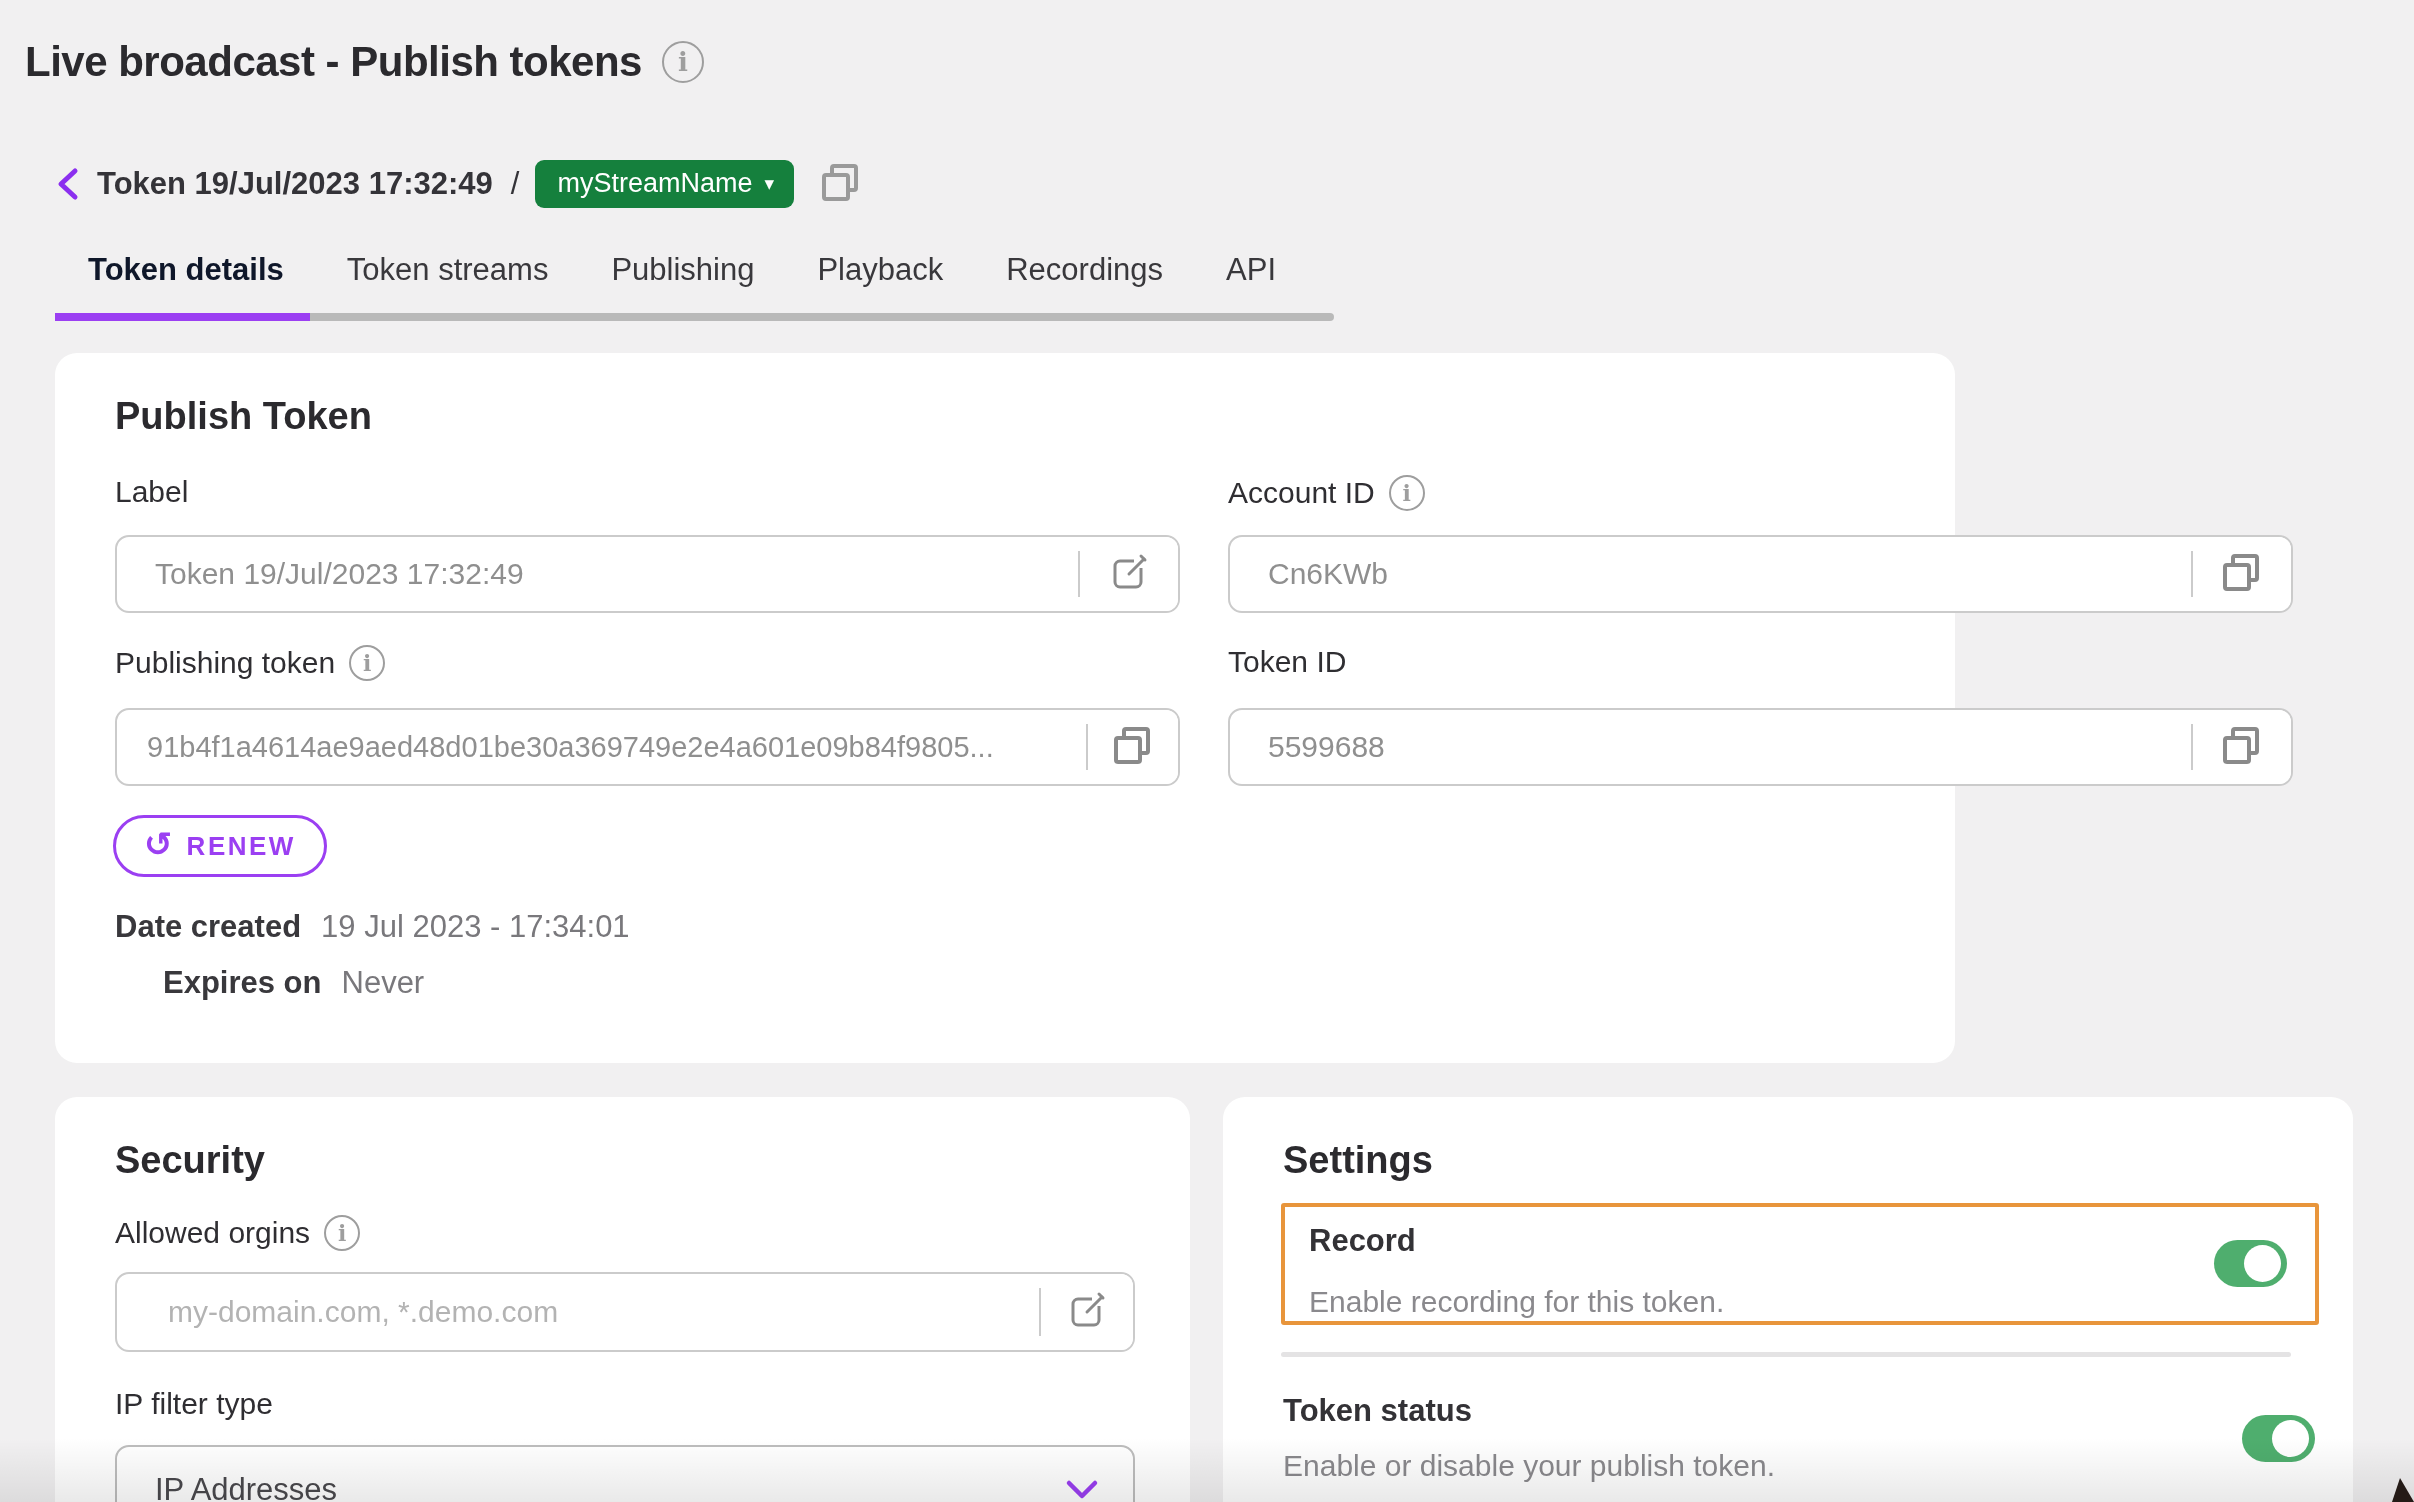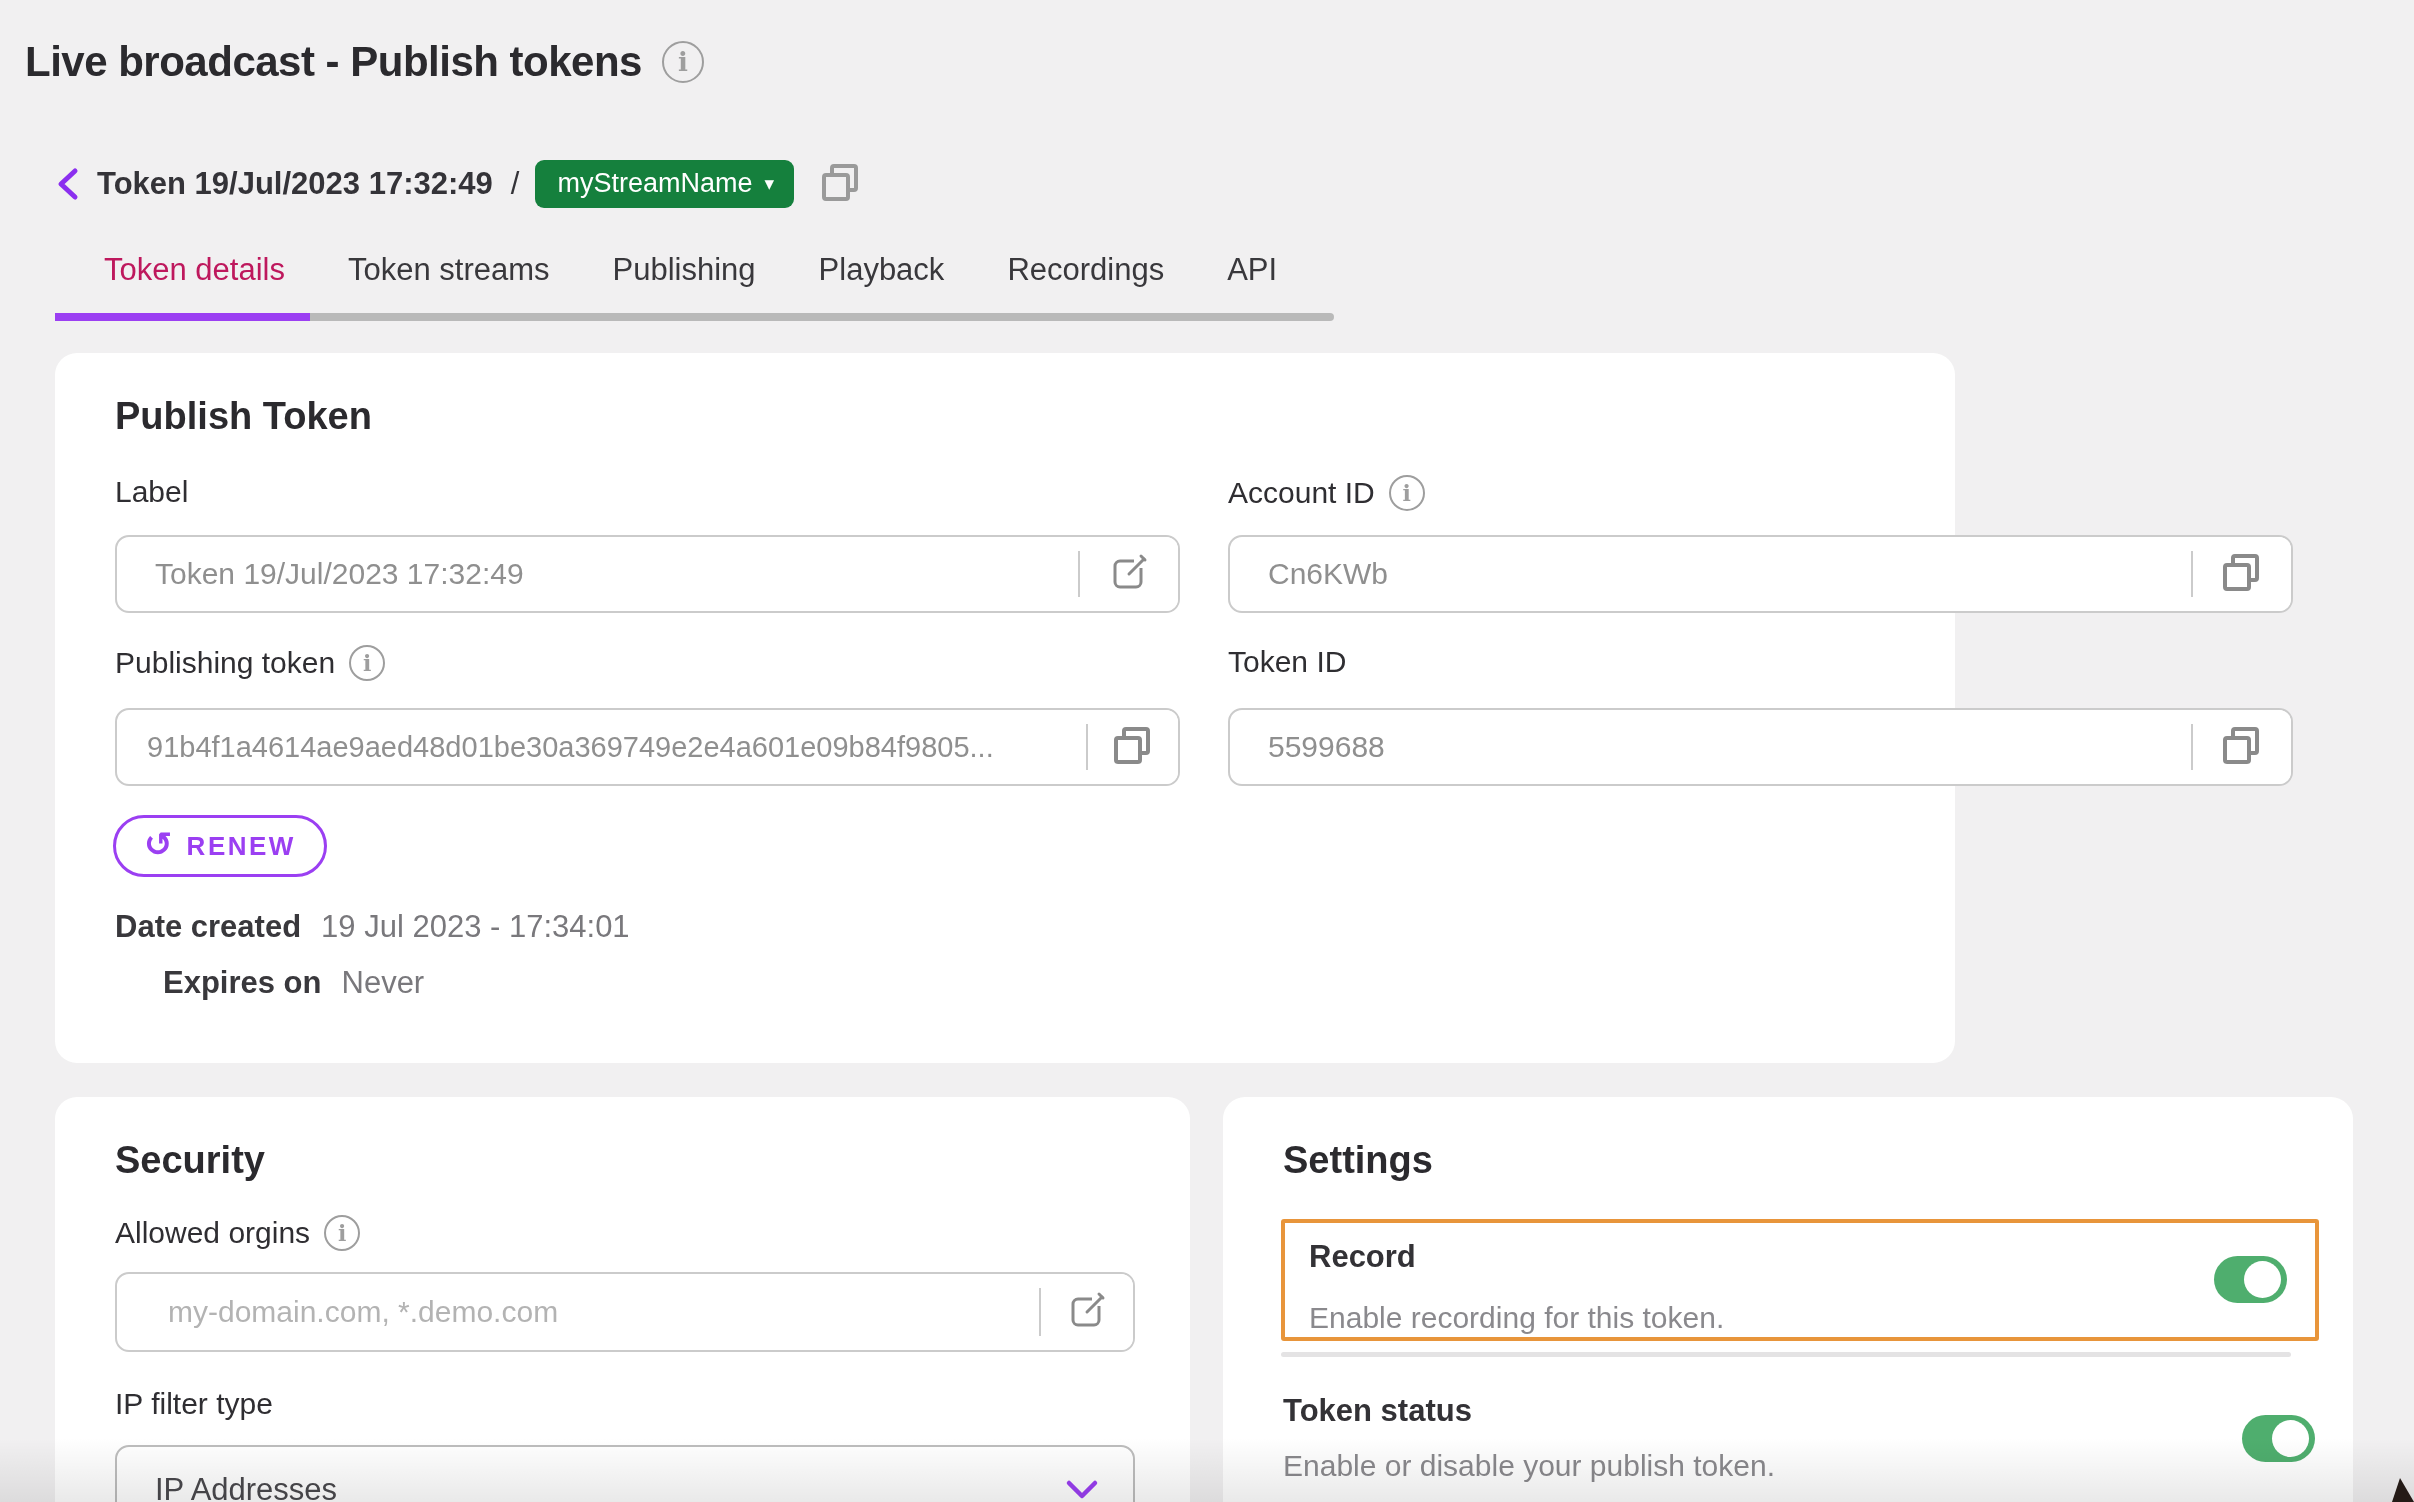--- a/index.html
+++ b/index.html
@@ -30,21 +30,21 @@
   .stream-pill {
     background:#15803d; color:#ffffff; border-radius:9px;
     padding:8px 20px 9px 22px; font-size:27px; font-weight:500;
     display:flex; align-items:center; gap:12px; cursor:pointer;
   }
   .pill-caret { font-size:19px; line-height:1; font-family:"DejaVu Sans", sans-serif; }
 
   
   .tabs-row { top:252px; left:88px; display:flex; gap:63px; }
   .tab { font-size:31px; font-weight:500; color:#39383c; cursor:pointer; white-space:nowrap; }
-  .tab.active { font-weight:400; color:#be185d;margin-left:16px; }
+  .tab.active { font-weight:700; color:#0f172a; }
   .tab-track { top:313px; left:310px; width:1024px; height:8px; background:#b9b9b9; border-radius:0 4px 4px 0; }
   .tab-indicator { top:313px; left:55px; width:255px; height:8px; background:#9b3ff2; }
 
   
   .card { background:#ffffff; border-radius:22px; position:absolute; }
   .card-publish { left:55px; top:353px; width:1900px; height:710px; }
   .card-security { left:55px; top:1097px; width:1135px; height:560px; }
   .card-settings { left:1223px; top:1097px; width:1130px; height:560px; }
   .card-heading { position:absolute; left:60px; top:42px; font-size:38px; font-weight:600; color:#2b2a2e; }
 
@@ -80,21 +80,21 @@
   .dropdown {
     position:absolute; left:60px; top:348px; width:1020px; height:90px;
     border:2px solid #bdbdbd; border-radius:14px; background:#fff;
     display:flex; align-items:center; justify-content:space-between;
     padding:0 34px 0 38px; cursor:pointer;
   }
   .dropdown-value { font-size:31px; color:#4a494d; }
 
   
   .record-box {
-    position:absolute; left:58px; top:122px; width:1038px; height:122px;
+    position:absolute; left:58px; top:106px; width:1038px; height:122px;
     border:4px solid #e8953b; border-radius:3px; background:#fff;
     padding:16px 0 0 24px;
   }
   .setting-label { font-size:31px; font-weight:600; color:#333236; }
   .setting-desc { font-size:30px; font-weight:400; color:#8a898d; margin-top:26px; }
   .toggle {
     width:73px; height:47px; border-radius:24px; background:#4fae6e; position:absolute; cursor:pointer;
   }
   .toggle .knob {
     position:absolute; top:5px; right:6px; width:37px; height:37px; border-radius:50%; background:#fff;

